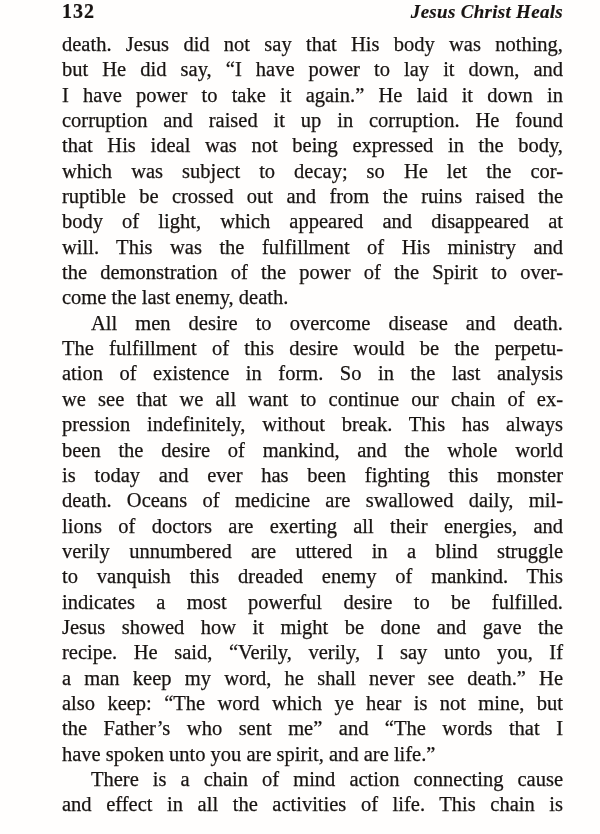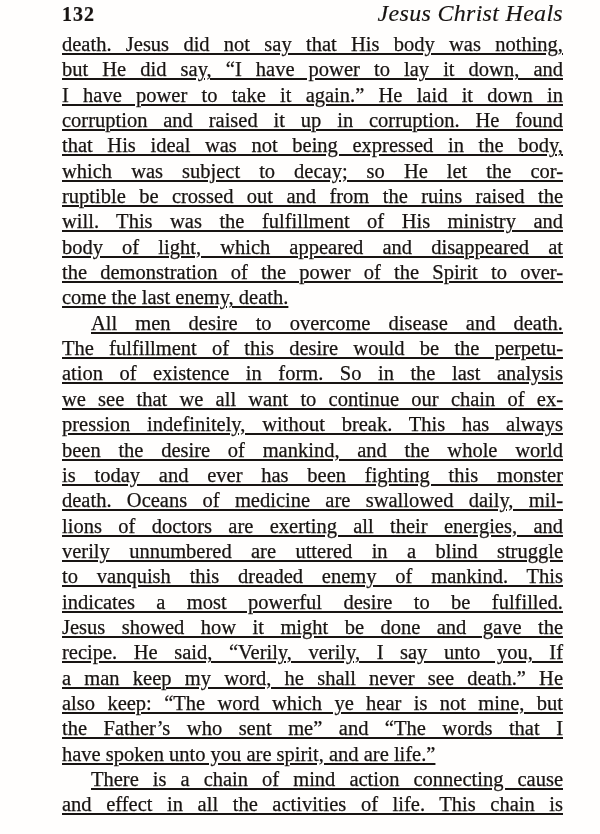--- a/index.html
+++ b/index.html
@@ -26,40 +26,39 @@
     align-items: baseline;
     gap: 16px;
   }
   .page-number {
     font-size: 20px;
     font-weight: 700;
     letter-spacing: 1px;
     -webkit-text-stroke: 0.2px;
   }
   .running-title {
-    font-size: 24px;
-    font-weight: 400;
+    font-size: 19px;
+    font-weight: 700;
     font-style: italic;
     letter-spacing: 0.3px;
     -webkit-text-stroke: 0.15px;
   }
   .text-block {
     position: absolute;
     top: 32px;
     left: 62px;
     width: 501px;
     font-size: 20.5px;
     line-height: 25.35px;
     -webkit-text-stroke: 0.25px;
   }
   .text-line {
     text-align: justify;
     text-align-last: justify;
     white-space: normal;
-    text-decoration: underline;
   }
   .text-line.last-left {
     text-align-last: left;
   }
   .text-line.indent {
     text-indent: 29px;
   }
 </style>
 </head>
 <body>
@@ -71,22 +70,22 @@
   </header>
   <main class="text-block" id="text-block">
       <div>
         <div class="text-line">death. Jesus did not say that His body was nothing,</div>
         <div class="text-line">but He did say, “I have power to lay it down, and</div>
         <div class="text-line">I have power to take it again.” He laid it down in</div>
         <div class="text-line">corruption and raised it up in corruption. He found</div>
         <div class="text-line">that His ideal was not being expressed in the body,</div>
         <div class="text-line">which was subject to decay; so He let the cor-</div>
         <div class="text-line">ruptible be crossed out and from the ruins raised the</div>
+        <div class="text-line">body of light, which appeared and disappeared at</div>
         <div class="text-line">will. This was the fulfillment of His ministry and</div>
-        <div class="text-line">body of light, which appeared and disappeared at</div>
         <div class="text-line">the demonstration of the power of the Spirit to over-</div>
         <div class="text-line last-left">come the last enemy, death.</div>
       </div>
       <div>
         <div class="text-line indent">All men desire to overcome disease and death.</div>
         <div class="text-line">The fulfillment of this desire would be the perpetu-</div>
         <div class="text-line">ation of existence in form. So in the last analysis</div>
         <div class="text-line">we see that we all want to continue our chain of ex-</div>
         <div class="text-line">pression indefinitely, without break. This has always</div>
         <div class="text-line">been the desire of mankind, and the whole world</div>

